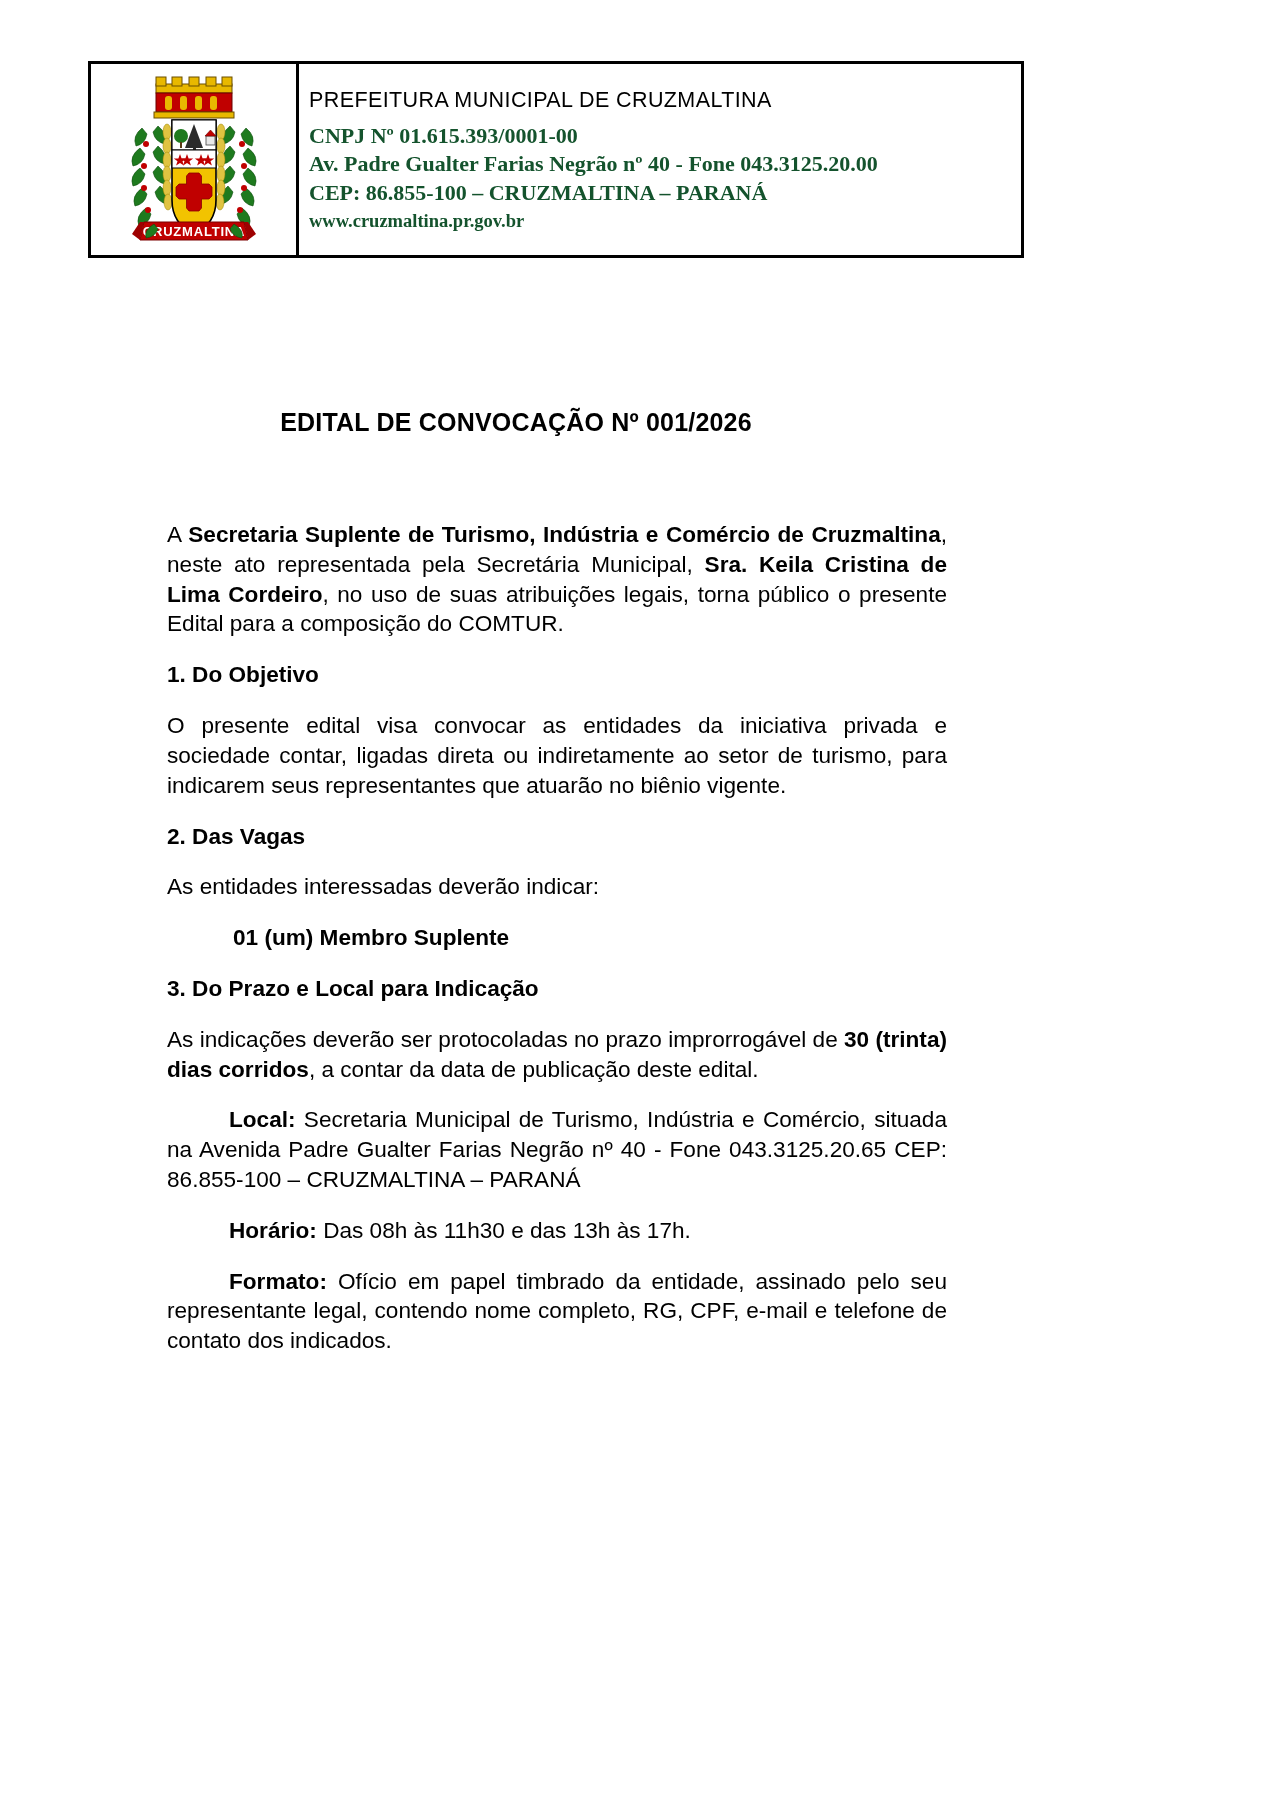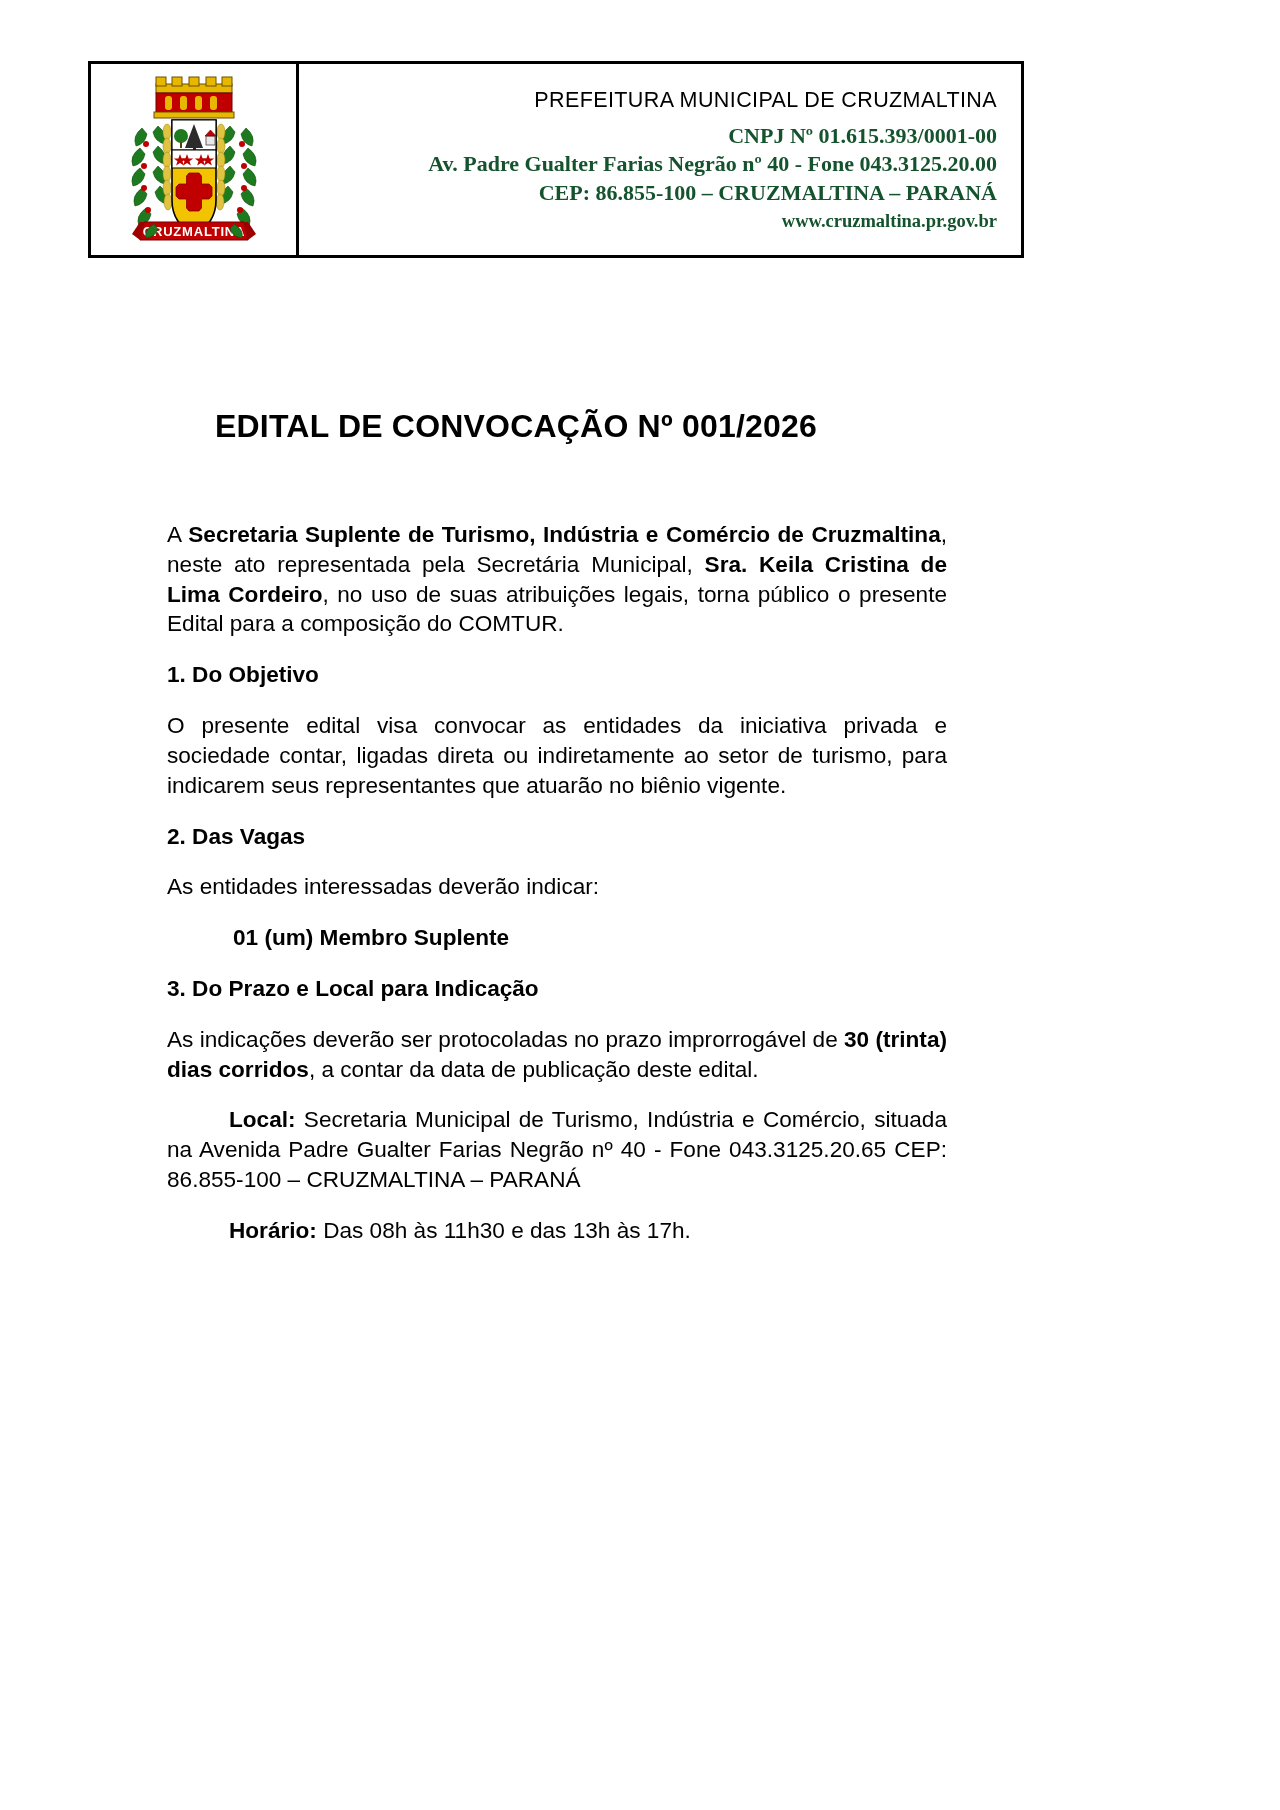--- a/index.html
+++ b/index.html
@@ -43,21 +43,21 @@
     box-sizing: border-box;
     display: flex;
     align-items: center;
     justify-content: center;
     padding: 4px 0 0 0;
   }
   .header-text-cell {
     flex: 1;
     display: flex;
     flex-direction: column;
-    align-items: flex-end;
+    align-items: flex-start;
     justify-content: center;
     padding: 6px 24px 6px 10px;
     box-sizing: border-box;
   }
   .hdr-line1 {
     font-family: "Liberation Sans Narrow", "Liberation Sans", sans-serif;
     font-size: 21.5px;
     letter-spacing: 0.4px;
     font-weight: 400;
     color: #000;
@@ -86,21 +86,21 @@
 
   
   .doc-title {
     position: absolute;
     left: 0;
     top: 408px;
     width: 1032px;
     text-align: center;
     font-family: "Liberation Sans Narrow", "Liberation Sans", sans-serif;
     font-weight: bold;
-    font-size: 32px;
+    font-size: 25px;
     letter-spacing: 0.2px;
   }
 
   
   .body-block {
     position: absolute;
     left: 167px;
     top: 520px;
     width: 780px;
   }
@@ -278,15 +278,16 @@
     <p class="bullet">01 (um) Membro Suplente</p>
 
     <h2 class="section">3. Do Prazo e Local para Indicação</h2>
 
     <p class="para"><span>As indicações deverão ser protocoladas no prazo improrrogável de </span><b>30 (trinta) dias corridos</b><span>, a contar da data de publicação deste edital.</span></p>
 
     <p class="para indent"><b>Local:</b><span> Secretaria Municipal de Turismo, Indústria e Comércio, situada na Avenida Padre Gualter Farias Negrão nº 40 - Fone 043.3125.20.65 CEP: 86.855-100 – CRUZMALTINA – PARANÁ</span></p>
 
     <p class="para indent"><b>Horário:</b><span> Das 08h às 11h30 e das 13h às 17h.</span></p>
 
+    <p class="para indent"><b>Formato:</b><span> Ofício em papel timbrado da entidade, assinado pelo seu representante legal, contendo nome completo, RG, CPF, e-mail e telefone de contato dos indicados.</span></p>
 
   </div>
 </div>
 
 </body></html>

